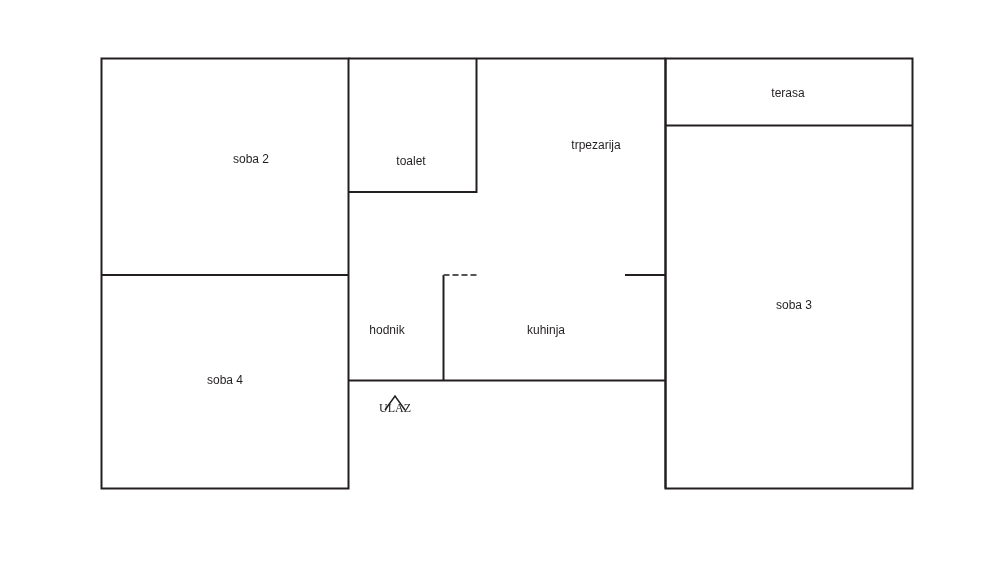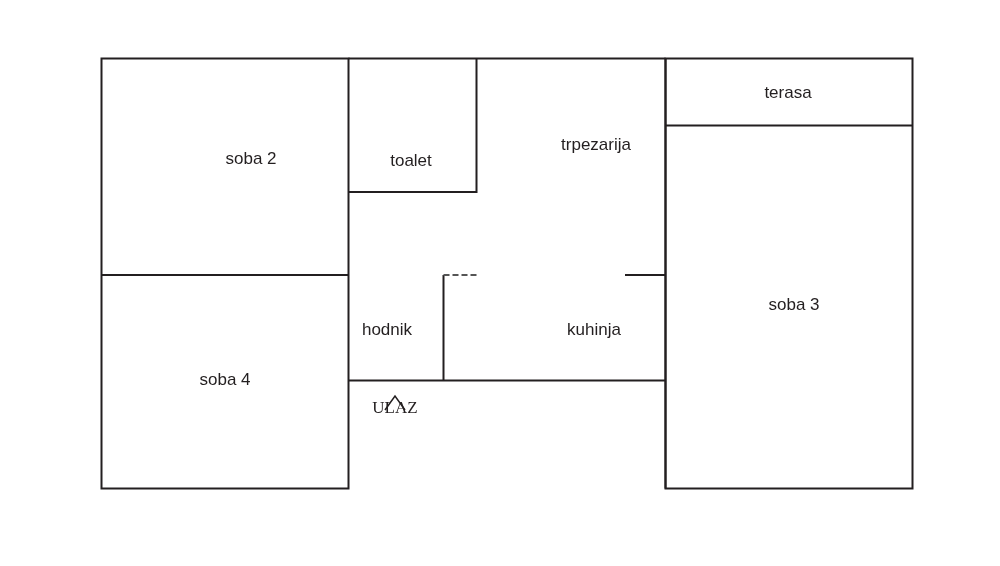--- a/index.html
+++ b/index.html
@@ -1,18 +1,18 @@
 <!DOCTYPE html>
 <html><head>
   <meta charset="utf-8">
   <style>
     html, body { margin:0; padding:0; background:#ffffff; }
     body { width:1000px; height:566px; position:relative; overflow:hidden; font-family:"Liberation Sans", sans-serif; }
     svg { position:absolute; left:0; top:0; }
-    .lbl { position:absolute; font-size:17px; color:#231f20; transform:translate(-50%,-50%); white-space:nowrap; }
+    .lbl { position:absolute; font-size:12px; color:#231f20; transform:translate(-50%,-50%); white-space:nowrap; }
   </style>
 </head>
 <body>
 
 <svg width="1000" height="566">
   <g stroke="#231f20" stroke-width="2" fill="none">
 
     <rect x="101.5" y="58.5" width="247" height="430"></rect>
     <line x1="101.5" y1="275" x2="348.5" y2="275"></line>
 
@@ -34,15 +34,15 @@
     <polyline points="385,410 395,396 405,410" stroke-width="1.5"></polyline>
   </g>
 </svg>
 
 <div class="lbl" style="left:225px;top:159px;margin-left:26px;">soba 2</div>
 <div class="lbl" style="left:411px;top:130px;margin-top:31px;">toalet</div>
 <div class="lbl" style="left:596px;top:145px;">trpezarija</div>
 <div class="lbl" style="left:788px;top:93px;">terasa</div>
 <div class="lbl" style="left:794px;top:305px;">soba 3</div>
 <div class="lbl" style="left:387px;top:330px;">hodnik</div>
-<div class="lbl" style="left:546px;top:330px;margin-left:48px;">kuhinja</div>
+<div class="lbl" style="left:546px;top:330px;">kuhinja</div>
 <div class="lbl" style="left:225px;top:380px;">soba 4</div>
 <div class="lbl" style="left:395px;top:408px;font-family:Liberation Serif, serif;">ULAZ</div>
 
 </body></html>

